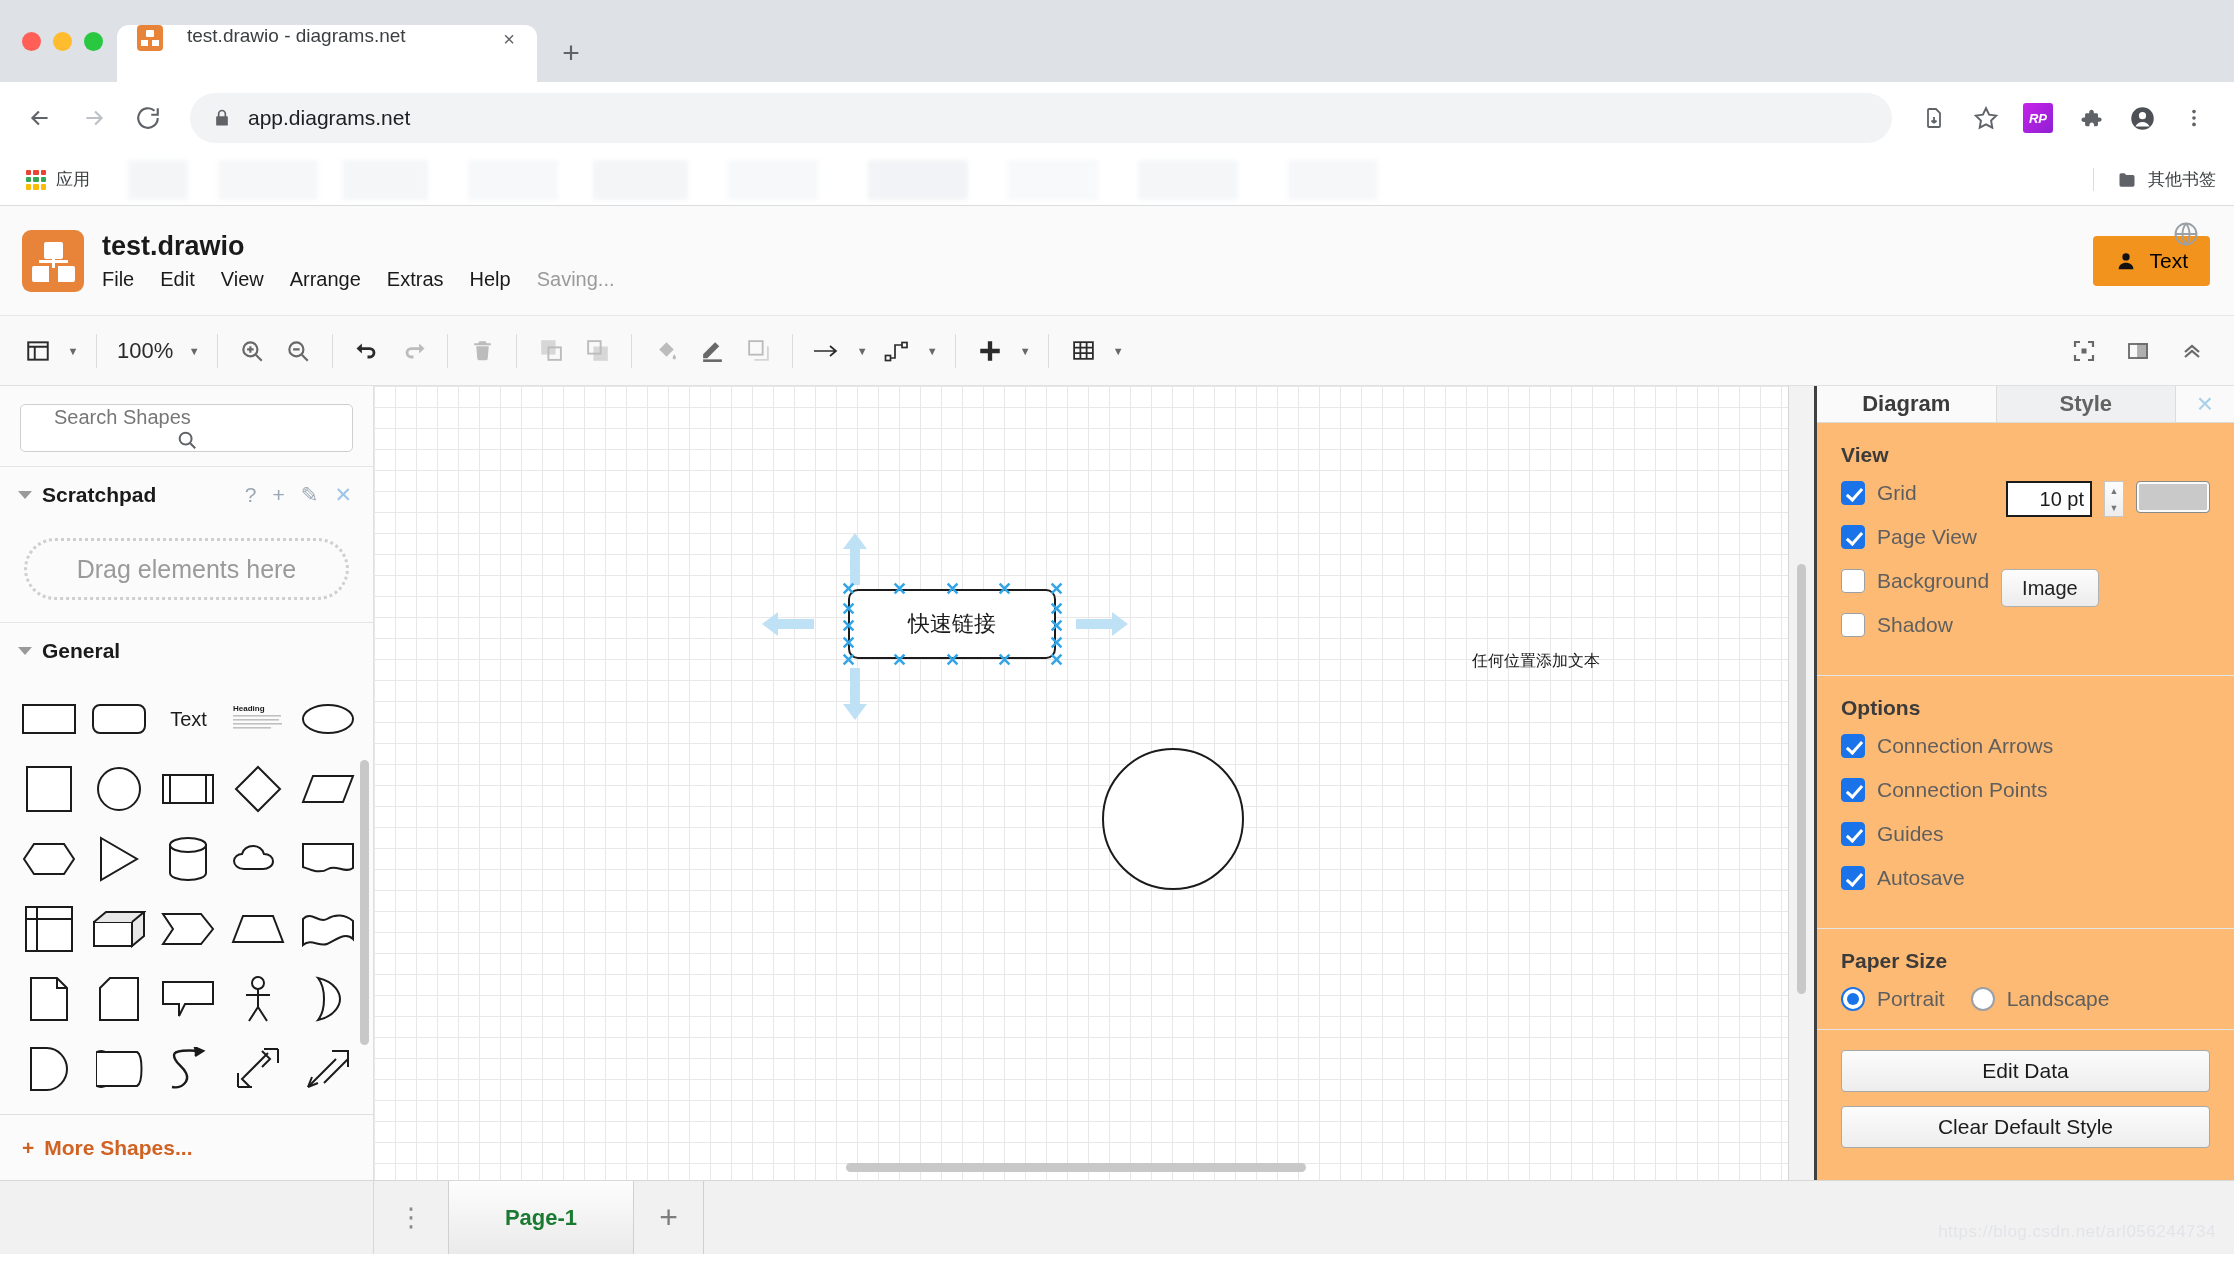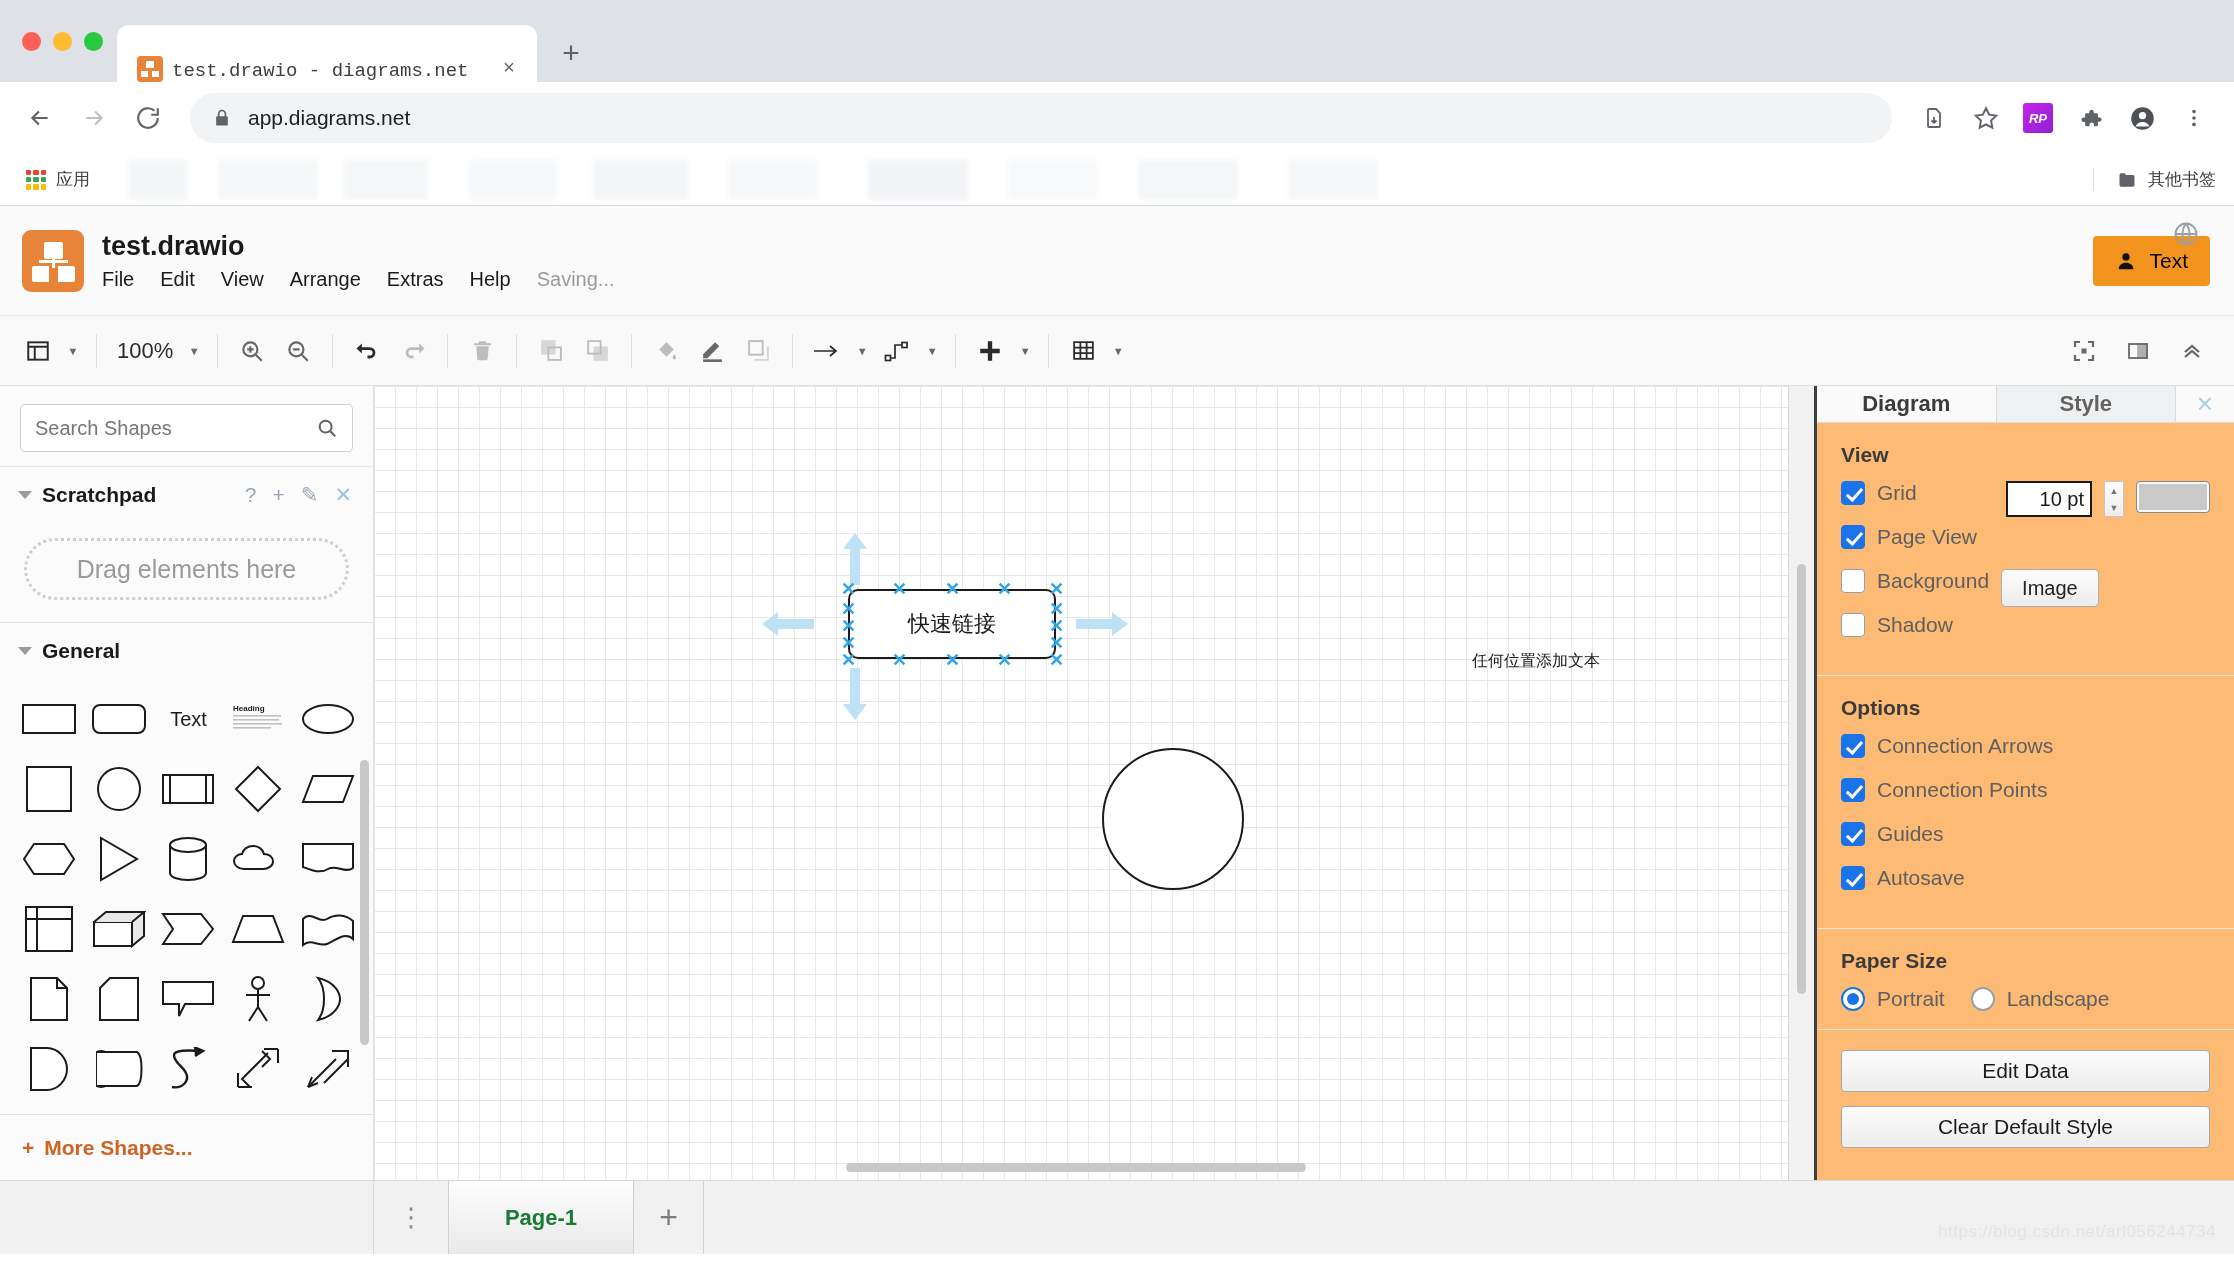--- a/index.html
+++ b/index.html
@@ -29,24 +29,23 @@
   .tl.red { background: #ff5f57; }
   .tl.yellow { background: #febc2e; }
   .tl.green { background: #28c840; }
 
   .tab {
     height: 57px;
     min-width: 420px;
     background: #ffffff;
     border-radius: 12px 12px 0 0;
     display: flex;
-    align-items: flex-end;
+    align-items: flex-start;
     padding: 0 14px 0 20px;
-    gap: 9px;
-    font-family: Liberation Mono, monospace;
+    gap: 24px;
   }
   .tab-favicon {
     width: 26px; height: 26px;
     background: #e8833a;
     border-radius: 4px;
     position: relative;
     flex: 0 0 auto;
   }
   .tab-favicon::before {
     content: "";
@@ -292,20 +291,21 @@
     position: relative;
   }
   .search-wrap { padding: 18px 20px 14px 20px; }
   .search-box {
     height: 48px;
     border: 1px solid #cfcfcf;
     border-radius: 5px;
     background: #fff;
     display: flex; align-items: center;
     padding: 0 14px;
+    flex-direction: column;
   }
   .search-input {
     flex: 1;
     border: none; outline: none;
     font-size: 20px;
     color: #555;
     font-family: "Liberation Sans", sans-serif;
     background: transparent;
   }
   .search-input::placeholder { color: #777; }

